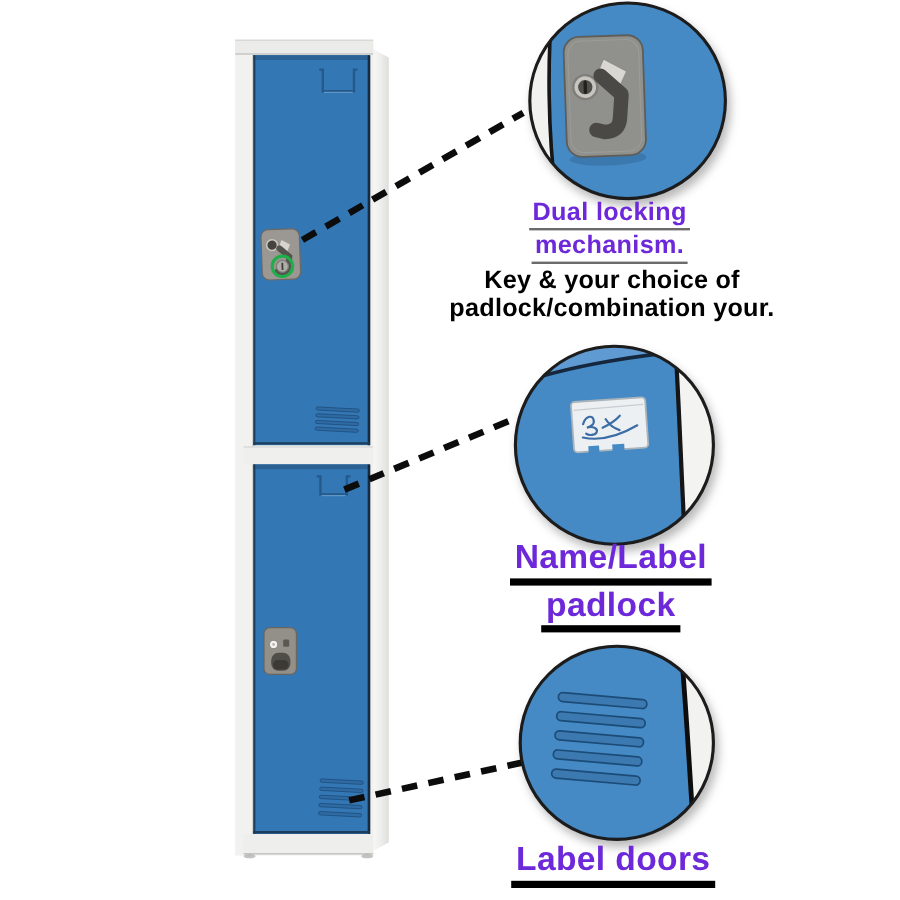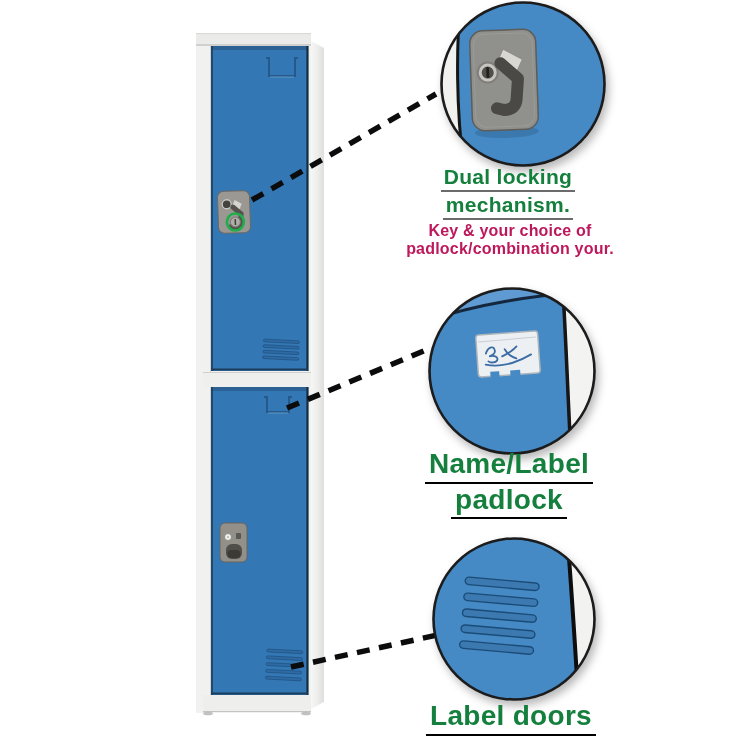--- a/index.html
+++ b/index.html
@@ -1,26 +1,26 @@
 <!DOCTYPE html>
 <html><head>
 <meta charset="utf-8">
 <style>
   html,body{margin:0;padding:0;background:#ffffff;}
   .canvas{
     position:relative;width:750px;height:750px;background:#ffffff;
     font-family:"Liberation Sans", sans-serif;overflow:hidden;
   }
   .graphic{position:absolute;left:0;top:0;}
-  .txt{position:absolute;color:#15803d;font-weight:bold;text-align:center;}
+  .txt{position:absolute;color:#6d28d9;font-weight:bold;text-align:center;}
   .callout-title{font-size:21px;line-height:1.05;letter-spacing:.3px;}
   .callout-title .u-line{display:inline-block;border-bottom:2px solid #6b6b6b;padding:0 3px 2px;margin-bottom:2px;}
   .big-title{font-size:28px;line-height:1.02;letter-spacing:.3px;}
-  .big-title .u-line{display:inline-block;border-bottom:2px solid #000000;padding:0 4px 3px;margin-bottom:2px;}
-  .note{font-size:16px;line-height:1.1;letter-spacing:.2px;color:#be185d;}
+  .big-title .u-line{display:inline-block;border-bottom:6px solid #000000;padding:0 4px 3px;margin-bottom:2px;}
+  .note{font-size:21px;line-height:1.1;letter-spacing:.2px;color:#000000;}
 </style>
 </head>
 <body>
 
 <div class="canvas">
 
   <svg class="graphic" width="750" height="750" viewBox="0 0 750 750">
     <defs>
       <linearGradient id="sideGrad" x1="0" y1="0" x2="1" y2="0">
         <stop offset="0" stop-color="#fafaf8"></stop>

